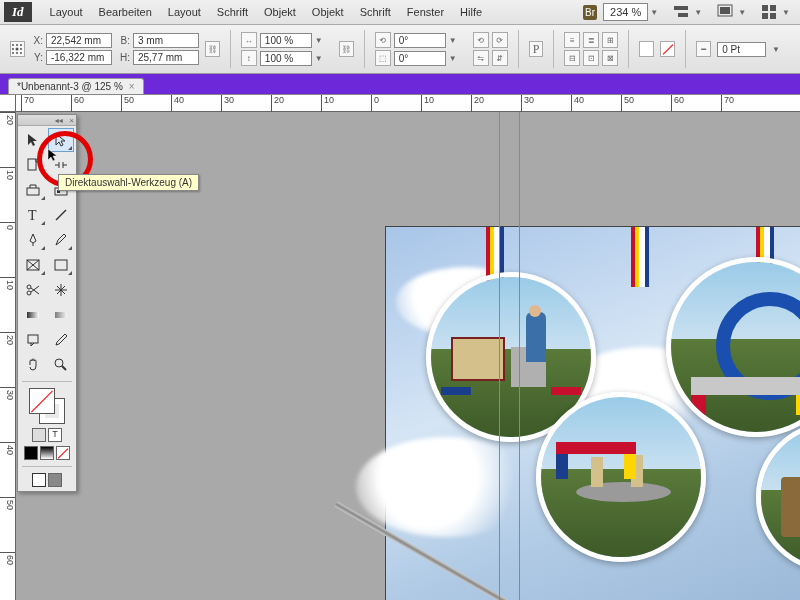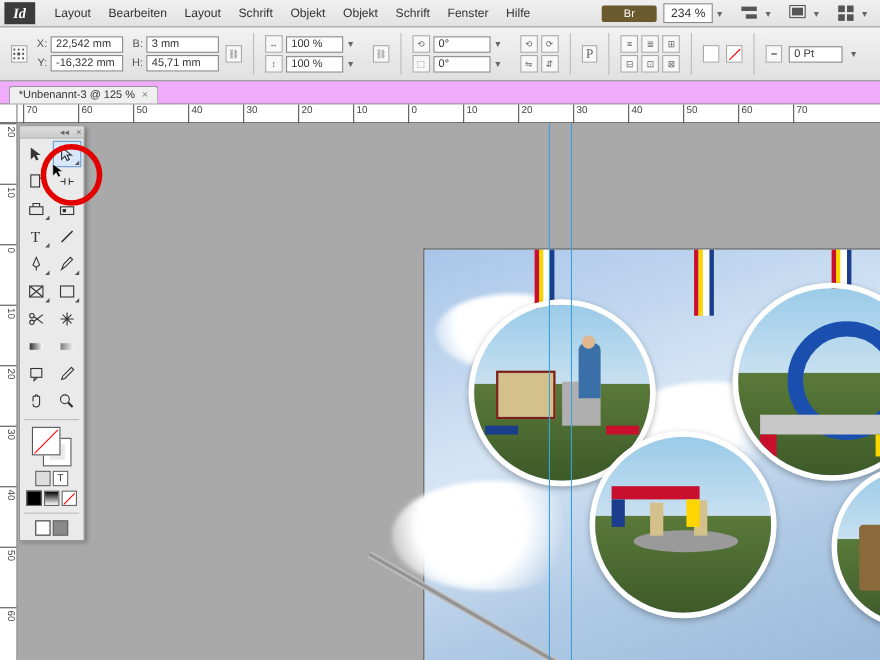--- a/index.html
+++ b/index.html
@@ -1,38 +1,38 @@
 <!DOCTYPE html>
 <html><head>
 <meta charset="utf-8">
 <style>
 html,body{margin:0;padding:0;width:800px;height:600px;overflow:hidden;font-family:"Segoe UI",Tahoma,sans-serif;font-size:11px;color:#333;background:#a9a9a9}
 
 .menubar{background:linear-gradient(#f0f0f0,#e2e2e2);height:24px;display:flex;align-items:center;border-bottom:1px solid #aaa;padding-left:4px}
 .app-logo{background:#3b3b3b;color:#fff;font-weight:bold;padding:2px 8px;margin-right:10px;font-family:serif;font-style:italic;font-size:13px}
 .menubar .mi{padding:0 8px;height:24px;line-height:24px}
 .menubar .spacer{flex:1}
-.br-btn{background:#6b5a2d;color:#fff;padding:2px 20px;border-radius:2px;font-size:10px;margin-right:6px}
+.br-btn{background:#6b5a2d;color:#fff;padding:2px 2px;border-radius:2px;font-size:10px;margin-right:6px}
 .zoom-box{background:#fff;border:1px solid #888;padding:2px 6px;margin-right:2px}
 .dd-arrow{font-size:8px;color:#666;margin-right:10px}
 .top-icon{width:20px;height:20px;display:flex;align-items:center;justify-content:center;color:#555;margin:0 3px}
 .top-icon svg{width:16px;height:16px}
 
 .ctrlbar{background:linear-gradient(#f2f2f2,#e0e0e0);height:48px;border-bottom:1px solid #999;display:flex;align-items:center;padding:0 10px;gap:6px}
 .ctrl-group{display:flex;flex-direction:column;gap:2px}
 .ctrl-row{display:flex;align-items:center;gap:3px}
 .lbl{color:#555;font-size:10px;width:12px;text-align:right}
 .fld{background:#fff;border:1px solid #888;padding:1px 4px;font-size:10px;width:56px;text-align:left}
 .fld-sm{width:42px}
 .sep{width:1px;height:38px;background:#bbb;margin:0 4px}
 .tiny-ico{width:14px;height:14px;border:1px solid #aaa;background:#f8f8f8;display:flex;align-items:center;justify-content:center;font-size:8px;color:#666}
 .tiny-ico.nostroke{background:#fff;position:relative}
 .tiny-ico.nostroke::after{content:"";position:absolute;width:14px;height:1px;background:red;transform:rotate(-45deg)}
 
-.tabbar{background:#f0abfc;height:20px;display:flex;align-items:flex-end;border-bottom:1px solid #888;padding-left:8px}
+.tabbar{background:#6d28d9;height:20px;display:flex;align-items:flex-end;border-bottom:1px solid #888;padding-left:8px}
 .tab{background:#efefef;border:1px solid #999;border-bottom:none;padding:2px 8px;font-size:10px;display:flex;align-items:center;gap:6px;border-radius:3px 3px 0 0}
 .tab .x{color:#888;font-size:10px}
 
 .h-ruler{background:#fff;height:16px;border-bottom:1px solid #666;position:relative;margin-left:15px}
 .h-ruler .tick{position:absolute;top:0;height:32px;border-left:1px solid #555;font-size:9px;padding-left:2px;color:#444}
 .workspace{display:flex;height:calc(600px - 24px - 48px - 20px - 16px)}
 .v-ruler{background:#fff;width:15px;border-right:1px solid #666;position:relative}
 .v-ruler .tick{position:absolute;left:0;width:15px;border-top:1px solid #555;font-size:9px;color:#444;writing-mode:vertical-rl;padding-top:2px}
 
 .canvas{flex:1;background:#a9a9a9;position:relative;overflow:hidden}
@@ -139,21 +139,21 @@
         <span class="fld">-16,322 mm</span>
       </div>
   </div>
   <div class="ctrl-group">
     <div class="ctrl-row">
         <span class="lbl">B:</span>
         <span class="fld">3 mm</span>
       </div>
     <div class="ctrl-row">
         <span class="lbl">H:</span>
-        <span class="fld">45,71 mm</span>
+        <span class="fld">25,77 mm</span>
       </div>
   </div>
   <div class="tiny-ico">⛓</div>
   <div class="sep"></div>
   <div class="ctrl-group">
     <div class="ctrl-row">
         <div class="tiny-ico">↔</div>
         <span class="fld fld-sm">100 %</span>
         <span class="dd-arrow">▼</span>
       </div>
@@ -407,20 +407,21 @@
           <div class="mini-sw" style="background:#888"></div>
         </div>
       </div>
     </div>
 
     <div class="red-circle"></div>
     <svg class="cursor-arrow" width="16" height="16">
         <path d="M3 2 L3 13 L6 10 L8 14 L10 13 L8 9 L12 9 Z" fill="#000" stroke="#fff" stroke-width="0.5"></path>
       </svg>
 
+    <div class="tooltip">Direktauswahl-Werkzeug (A)</div>
 
     <div class="page">
       <div class="sky"></div>
       <div class="cloud" style="left:10px;top:40px;width:140px;height:70px"></div>
       <div class="cloud" style="left:180px;top:120px;width:160px;height:80px"></div>
       <div class="cloud" style="left:-30px;top:210px;width:180px;height:100px"></div>
 
       <div class="medal-ribbon" style="left:100px">
         <div class="ribbon-stripe" style="left:0;background:#c8102e"></div>
         <div class="ribbon-stripe" style="left:4px;background:#ffd500"></div>

